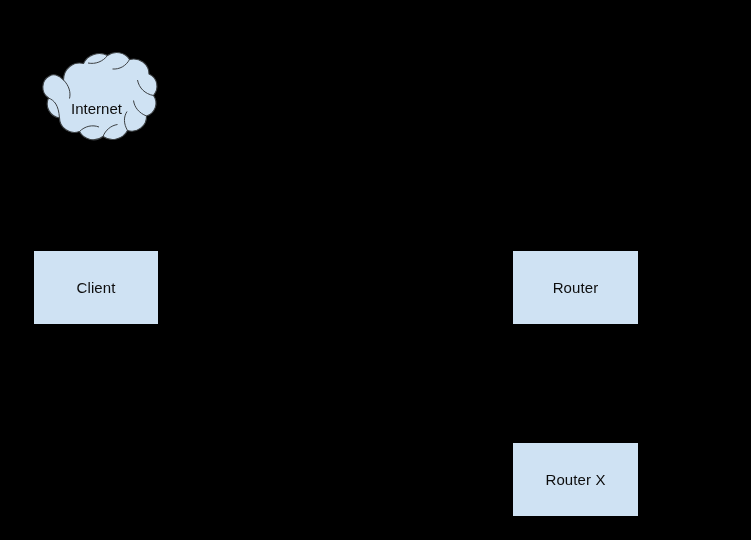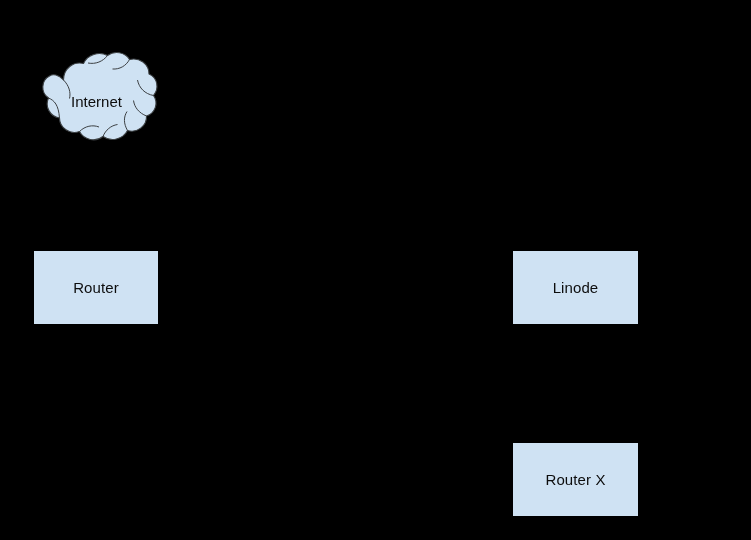--- a/index.html
+++ b/index.html
@@ -40,21 +40,21 @@
   }
   .cloud-svg {
     display: block;
     position: absolute;
     left: 0;
     top: 0;
   }
   .cloud-label {
     position: absolute;
     left: 0;
-    top: 5px;
+    top: 12px;
     width: 100%;
     height: 100%;
     display: flex;
     align-items: center;
     justify-content: center;
     color: #0d0d0d;
     font-size: 15px;
     line-height: 1;
     white-space: nowrap;
     pointer-events: auto;
@@ -107,24 +107,24 @@
       <path d="M 113.5 66.0 C 106.0 63.0 101.5 57.5 100.5 50.5" fill="none" stroke="#3c4043" stroke-width="1"></path>
       <path d="M 120.5 45.5 C 112.0 44.0 106.0 38.0 104.5 30.0" fill="none" stroke="#3c4043" stroke-width="1"></path>
       <path d="M 96.5 9.5 C 93.0 16.0 86.5 19.5 79.5 19.0" fill="none" stroke="#3c4043" stroke-width="1"></path>
       <path d="M 74.5 5.5 C 70.0 11.5 62.5 14.5 55.0 13.0" fill="none" stroke="#3c4043" stroke-width="1"></path>
       <path d="M 70.0 86.5 C 72.5 80.0 78.0 75.5 84.5 74.5" fill="none" stroke="#3c4043" stroke-width="1"></path>
     </svg>
     <div class="cloud-label">Internet</div>
   </div>
 
   <div class="node box" style="left:33px; top:250px; width:126px; height:75px;">
-    <span>Router</span>
+    <span>Client</span>
   </div>
 
   <div class="node box" style="left:512px; top:250px; width:127px; height:75px;">
-    <span>Linode</span>
+    <span>Router</span>
   </div>
 
   <div class="node box" style="left:512px; top:442px; width:127px; height:75px;">
     <span>Router X</span>
   </div>
 
 </div>
 
 </body></html>

